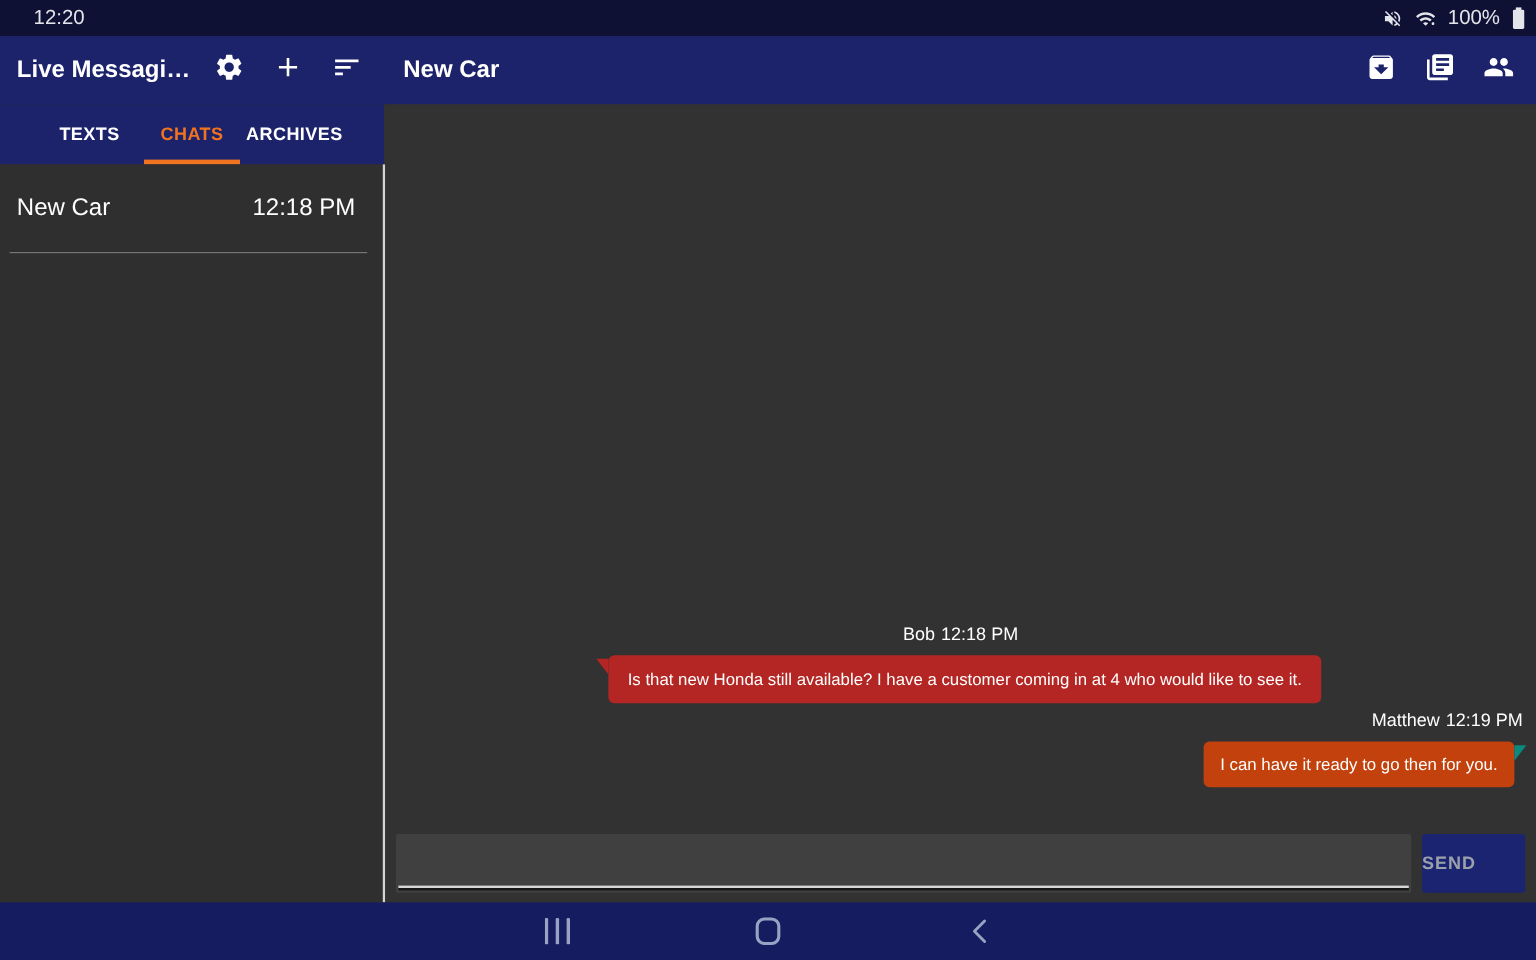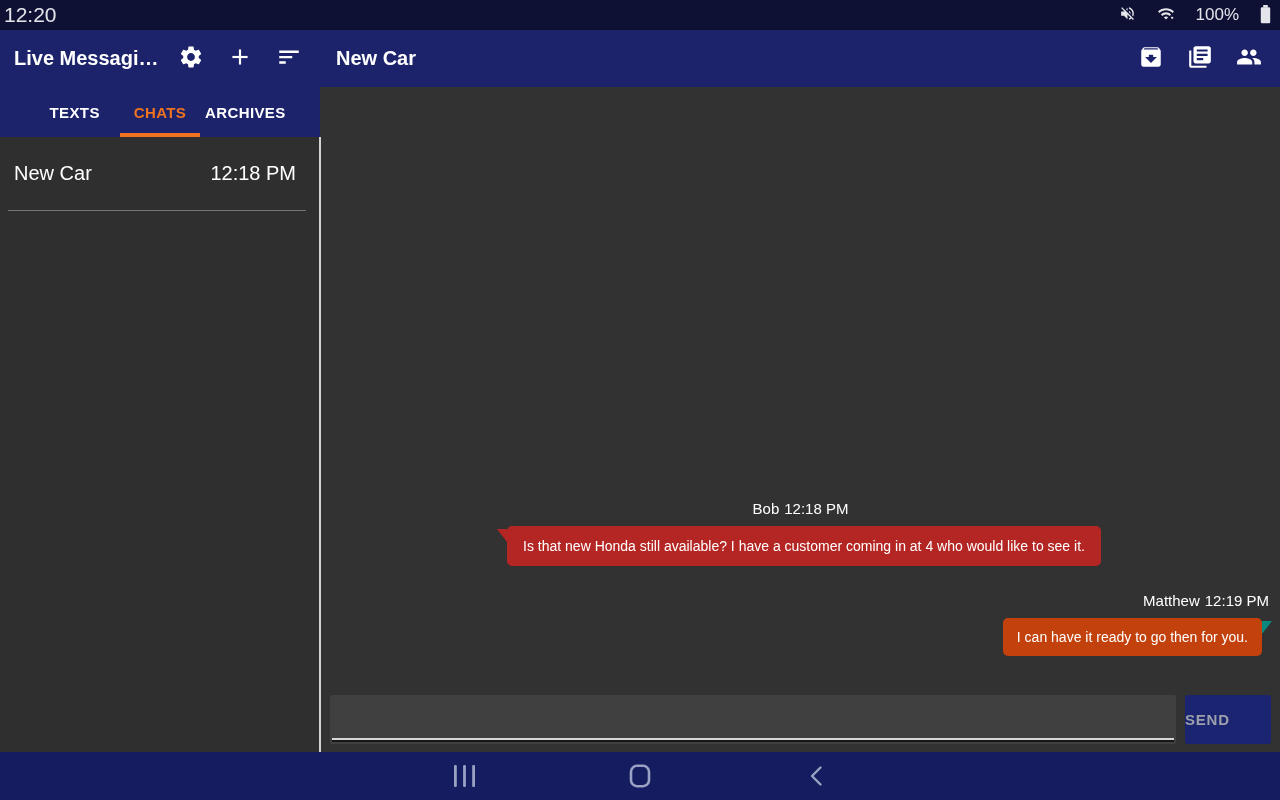--- a/index.html
+++ b/index.html
@@ -7,22 +7,22 @@
   .screen {
     position:relative; width:1280px; height:800px; overflow:hidden;
     background:#323233; font-family:"Liberation Sans", sans-serif;
   }
 
   
   .statusbar {
     position:absolute; top:0; left:0; right:0; height:30px;
     background:#0e1134; color:#e4e5ea; display:flex; align-items:center;
   }
-  .sb-time { margin-left:4px; font-size:21px; }
-  .sb-right { margin-left:auto; display:flex; align-items:flex-start; gap:21px; margin-right:9px; }
+  .sb-time { margin-left:28px; font-size:17px; }
+  .sb-right { margin-left:auto; display:flex; align-items:center; gap:10px; margin-right:9px; }
   .sb-right svg { display:block; }
   .sb-batt-text { font-size:17px; }
 
   
   .appbar {
     position:absolute; top:30px; left:0; right:0; height:57px;
     background:#1c236b; color:#fff; display:flex; align-items:flex-end;
   }
   .appbar-left { width:320px; height:57px; display:flex; align-items:center; flex:none; }
   .appbar-title {
@@ -71,21 +71,21 @@
     background:#d4d4d4;
   }
 
   
   .chatpanel {
     position:absolute; top:87px; left:321px; right:0; bottom:48px;
     background:#323233;
   }
   .messages { position:absolute; left:9px; right:9px; bottom:96px; }
   .msg-group-left  { display:flex; flex-direction:column; align-items:center; }
-  .msg-group-right { display:flex; flex-direction:column; align-items:flex-end; margin-top:26px; }
+  .msg-group-right { display:flex; flex-direction:column; align-items:flex-end; margin-top:6px; }
   .msg-meta {
     color:#fff; font-size:15px; line-height:18px; margin:0 2px 8px 2px;
     display:flex; gap:5px;
   }
   .bubble {
     position:relative; border-radius:5px; color:#fff;
     font-size:14px; line-height:26px;
   }
   .bubble-in {
     background:#b42623; margin-left:7px; max-width:726px; padding:7px 16px;

